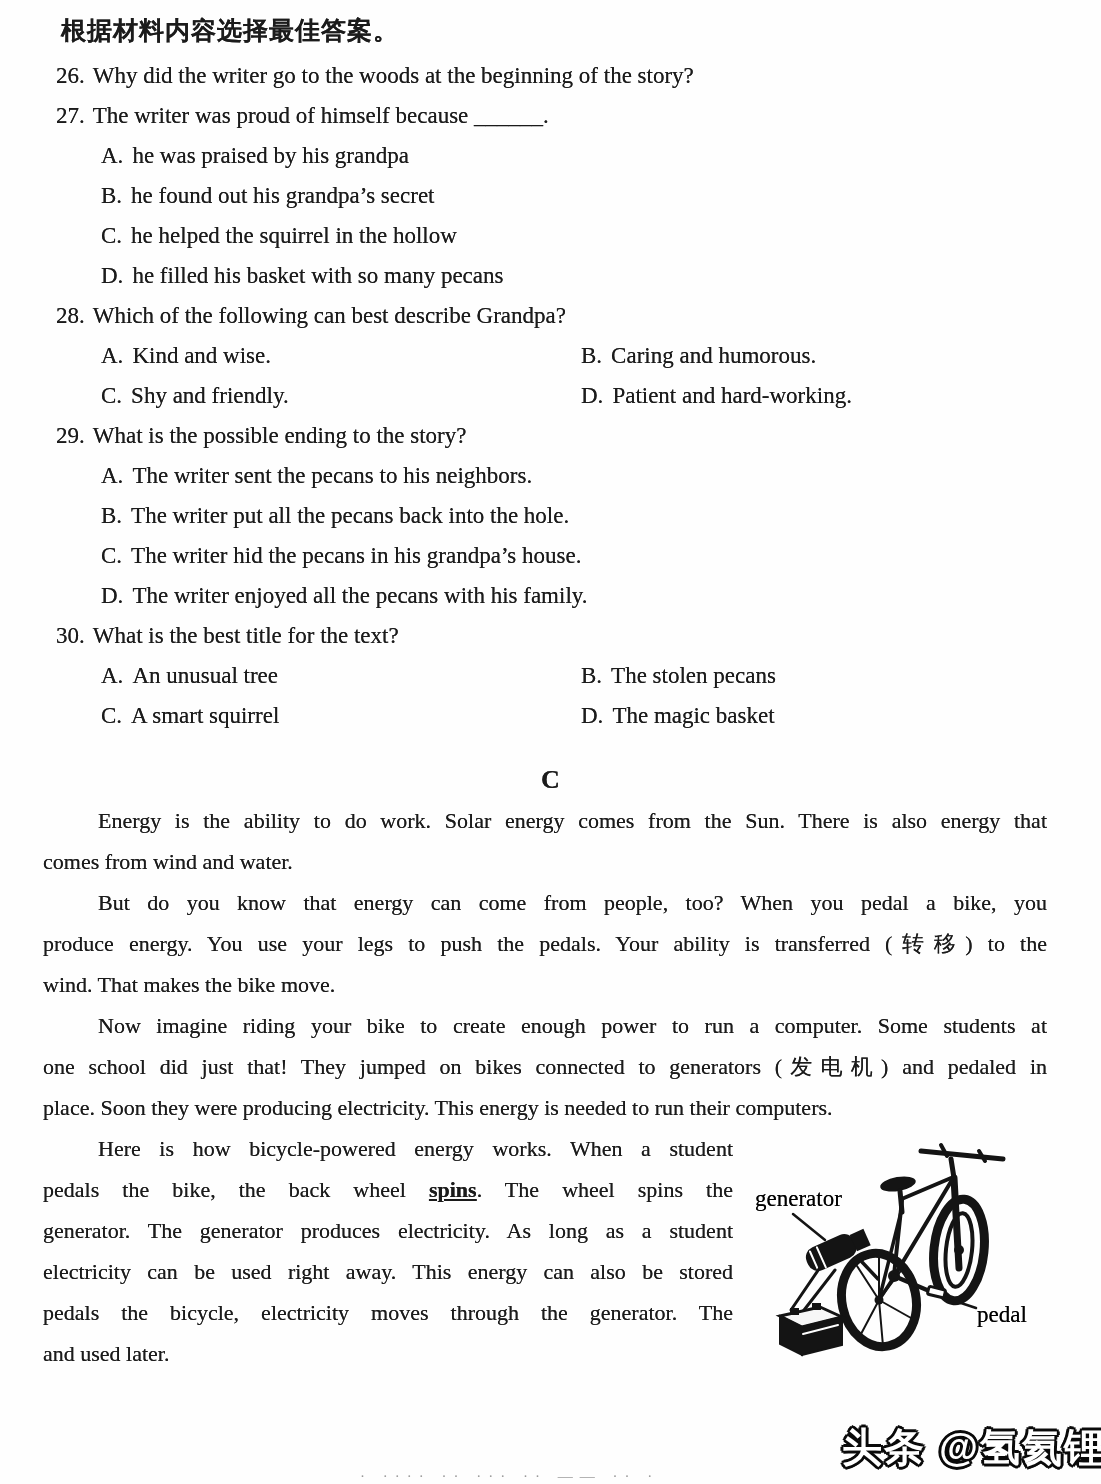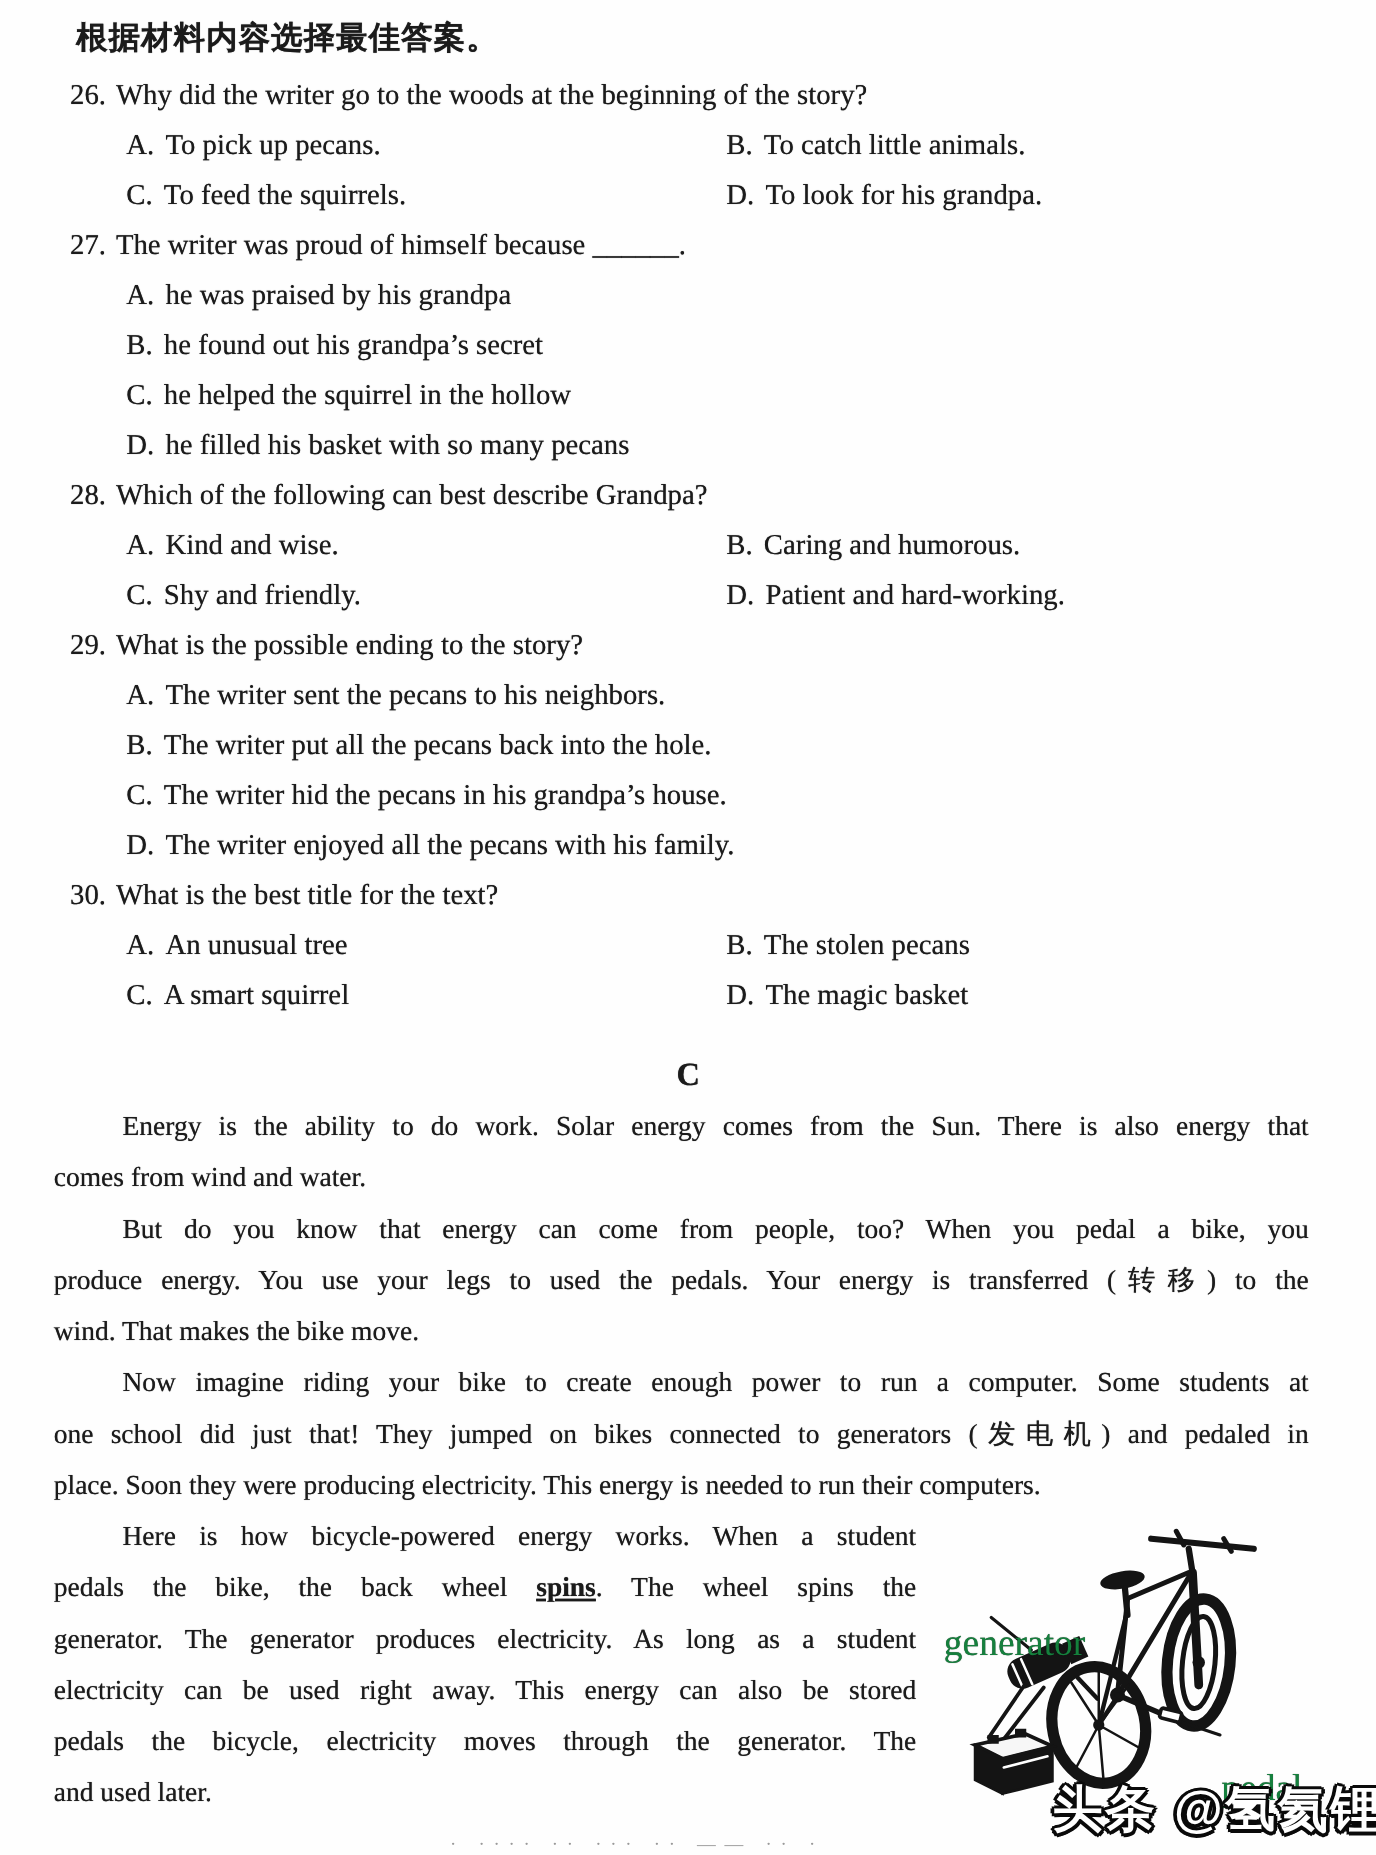--- a/index.html
+++ b/index.html
@@ -58,26 +58,25 @@
     width: 302px;
     height: 248px;
     margin: 14px 0 0 12px;
     position: relative;
     text-indent: 0;
     white-space: normal;
   }
   .fig svg { position: absolute; left: 0; top: 0; overflow: visible; }
   .fig-label {
     position: absolute;
-    font-size: 30px;
+    font-size: 23px;
     line-height: 26px;
-    color: #15803d;
+    color: #000000;
     font-family: "Liberation Serif", serif;
     white-space: nowrap;
-    margin-top: 36px;
   }
   .fig-label.generator { left: 10px; top: 44px; }
   .fig-label.pedal { left: 232px; top: 160px; }
   
   .watermark {
     position: absolute;
     left: 842px;
     top: 1420px;
     font-family: "Liberation Sans", sans-serif;
     font-size: 40px;
@@ -110,26 +109,20 @@
 <div class="page">
 
   <div class="instruction">根据材料内容选择最佳答案。</div>
 
   <div class="questions">
 
     <div>
       <div class="q-line">
         <span class="q-num">26.</span><span>Why did the writer go to the woods at the beginning of the story?</span>
       </div>
-      <div class="opts two-col">
-        <div class="opt"><span class="opt-label">A.</span><span>To pick up pecans.</span></div>
-        <div class="opt"><span class="opt-label">B.</span><span>To catch little animals.</span></div>
-        <div class="opt"><span class="opt-label">C.</span><span>To feed the squirrels.</span></div>
-        <div class="opt"><span class="opt-label">D.</span><span>To look for his grandpa.</span></div>
-      </div>
     </div>
 
     <div>
       <div class="q-line">
         <span class="q-num">27.</span><span>The writer was proud of himself because ______.</span>
       </div>
       <div class="opts">
         <div class="opt"><span class="opt-label">A.</span><span>he was praised by his grandpa</span></div>
         <div class="opt"><span class="opt-label">B.</span><span>he found out his grandpa’s secret</span></div>
         <div class="opt"><span class="opt-label">C.</span><span>he helped the squirrel in the hollow</span></div>
@@ -178,21 +171,21 @@
 
   <div class="passage">
 
     <div>
       <div class="pline ind">Energy is the ability to do work. Solar energy comes from the Sun. There is also energy that</div>
       <div class="pline last">comes from wind and water.</div>
     </div>
 
     <div>
       <div class="pline ind">But do you know that energy can come from people, too? When you pedal a bike, you</div>
-      <div class="pline">produce energy. You use your legs to used the pedals. Your energy is transferred (转移) to the</div>
+      <div class="pline">produce energy. You use your legs to push the pedals. Your ability is transferred (转移) to the</div>
       <div class="pline last">wind. That makes the bike move.</div>
     </div>
 
     <div>
       <div class="pline ind">Now imagine riding your bike to create enough power to run a computer. Some students at</div>
       <div class="pline">one school did just that! They jumped on bikes connected to generators (发电机) and pedaled in</div>
       <div class="pline last">place. Soon they were producing electricity. This energy is needed to run their computers.</div>
     </div>
 
     <div>

